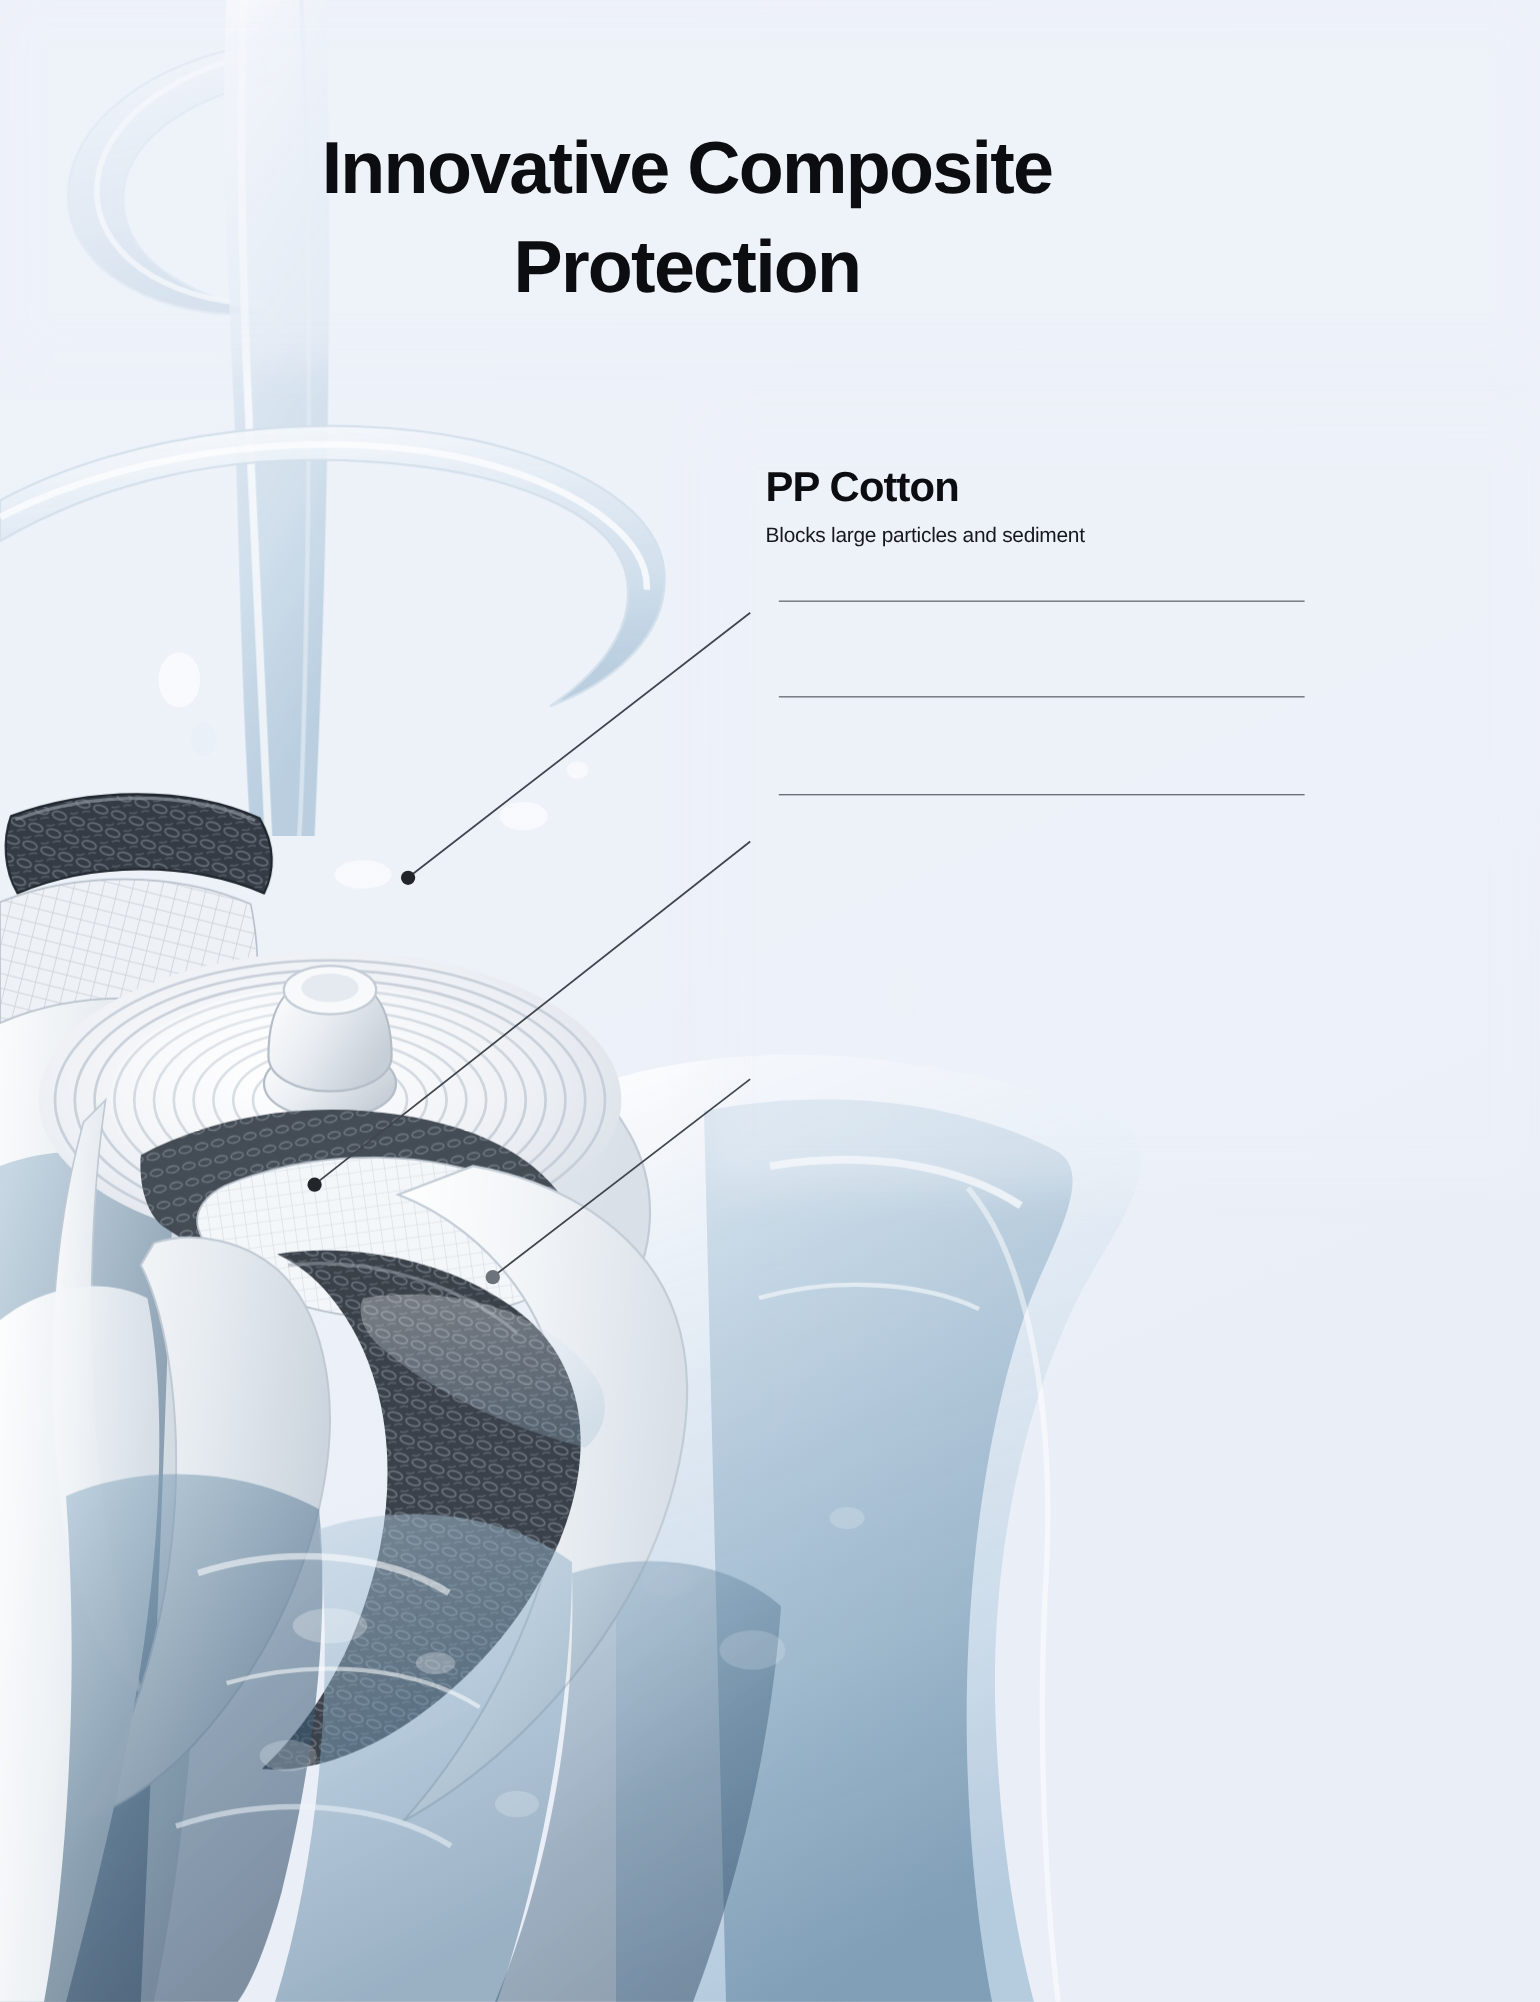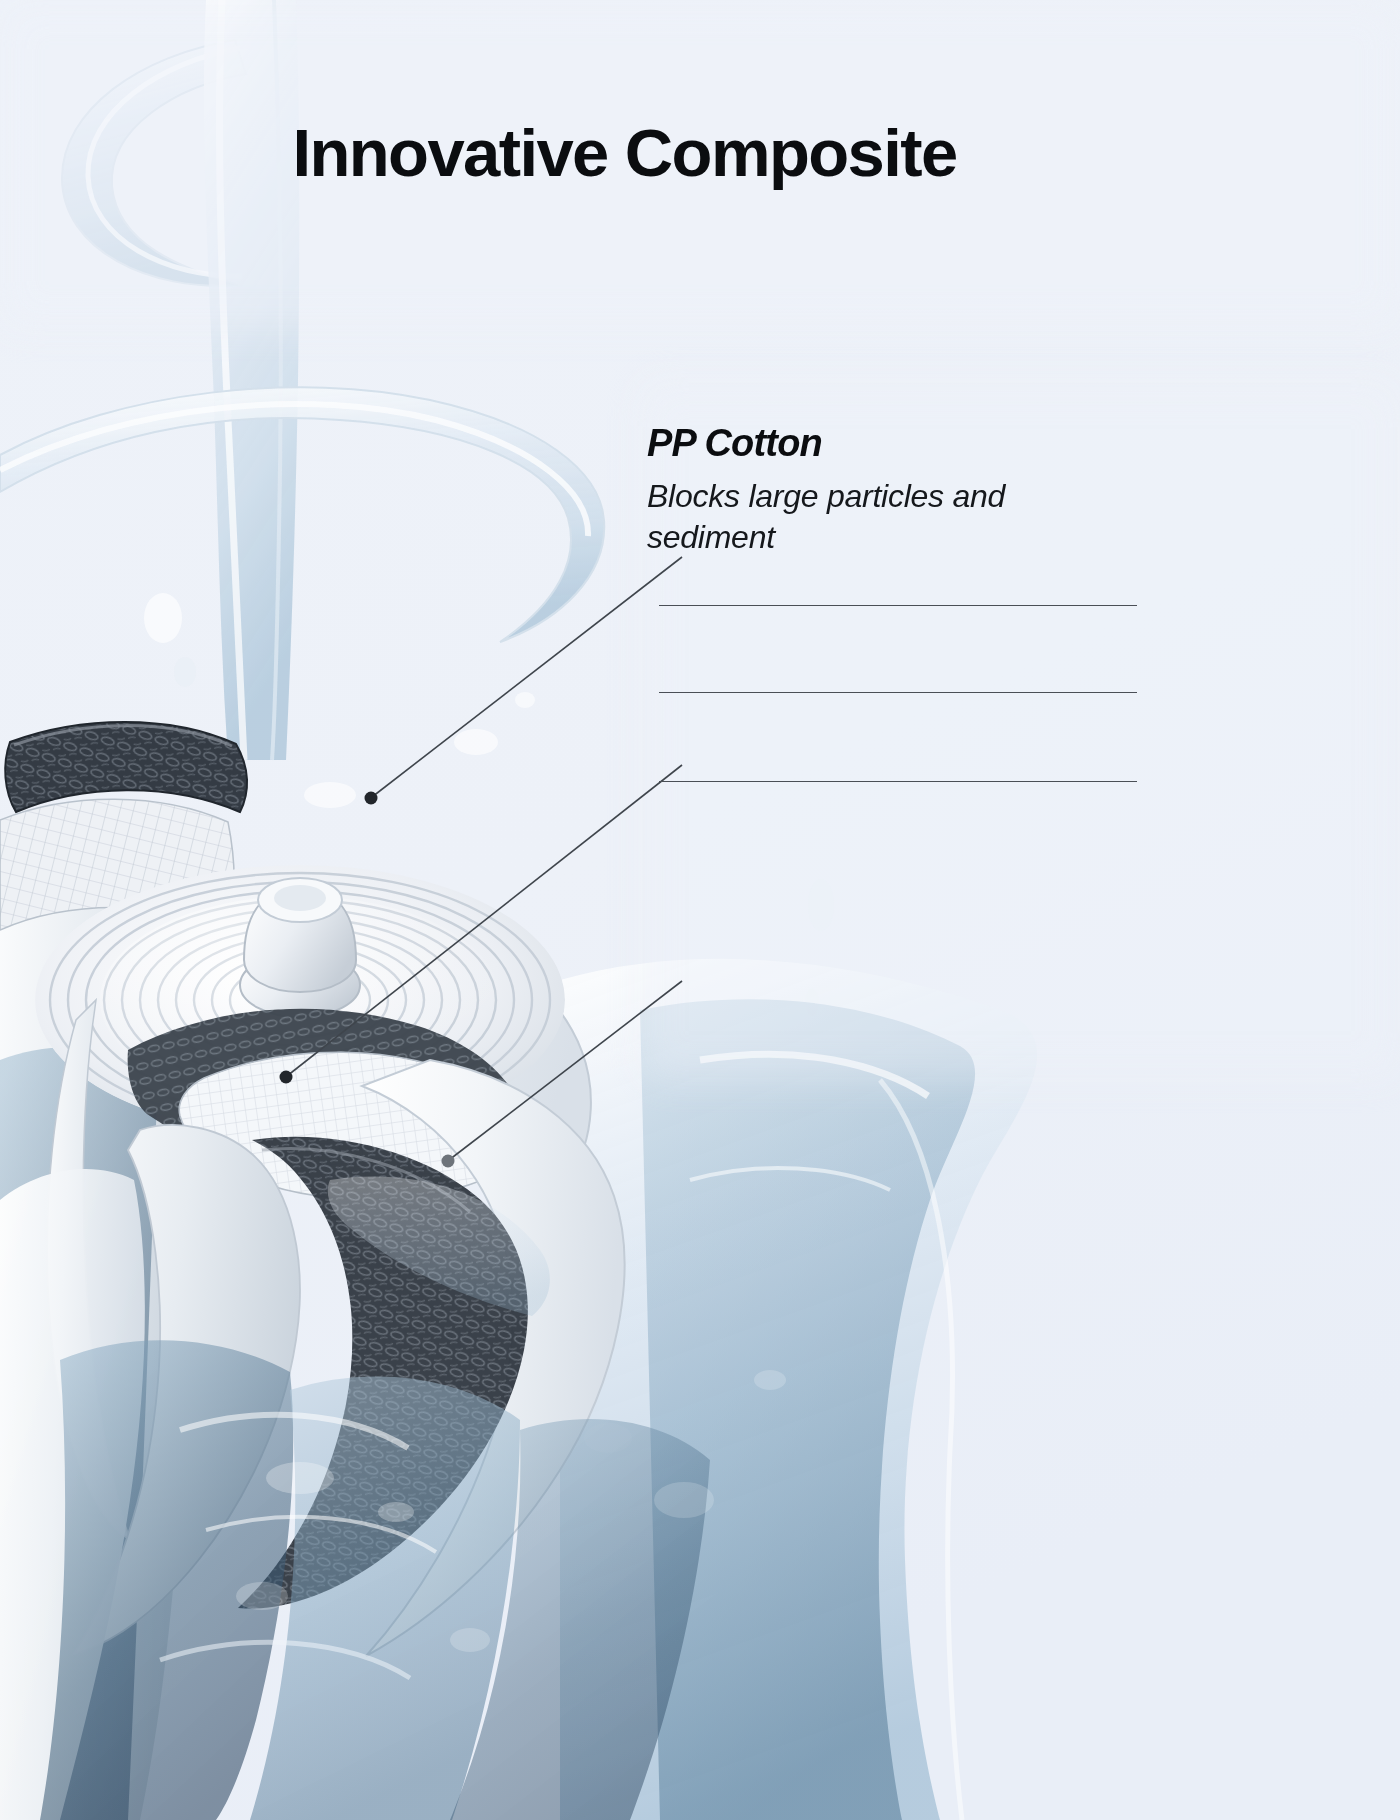--- a/index.html
+++ b/index.html
@@ -28,37 +28,36 @@
     font-size:67px;
     font-weight:700;
     letter-spacing:-1.6px;
     line-height:1.34;
     color:#0b0d10;
   }
 
   
   #callouts {
     position:absolute;
-    left:647px; top:420px;
+    left:696px; top:420px;
     width:490px;
     z-index:6;
-    font-style:italic;
   }
   .callout { position:relative; }
   .callout .c-title {
     font-size:38px;
     font-weight:700;
     letter-spacing:-0.8px;
     line-height:1.23;
     color:#0b0d10;
     white-space:pre-line;
   }
   .callout .c-desc {
     margin-top:9px;
-    font-size:32px;
+    font-size:19px;
     font-weight:400;
     line-height:1.30;
     color:#15181c;
     letter-spacing:-0.25px;
     white-space:pre-line;
   }
   .divider {
     height:1px;
     background:#4a4f56;
     width:478px;
@@ -337,20 +336,21 @@
   </g>
 
   <g>
     <path d="M682 981 L449 1160" fill="none" stroke="#3f454c" stroke-width="1.6"></path>
     <circle cx="448" cy="1161" r="6.5" fill="#6d737a"></circle>
   </g>
 </svg>
 
 <div id="title-block">
   <span class="line">Innovative Composite</span>
+  <span class="line">Protection</span>
 </div>
 
 <div id="callouts">
 
   <div class="callout">
     <div class="c-title">PP Cotton</div>
     <div class="c-desc">Blocks large particles and sediment</div>
   </div>
   <div class="gap-a"></div>
   <div class="divider"></div>

